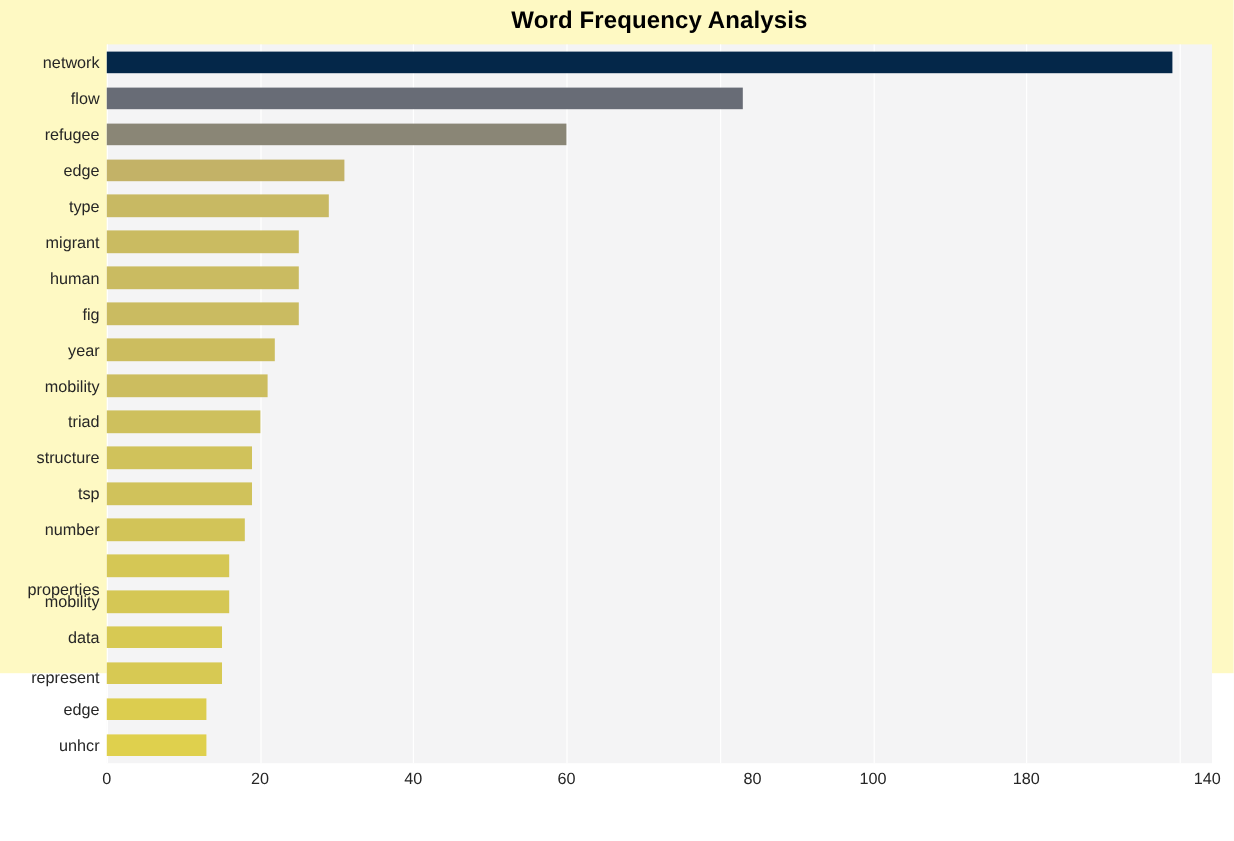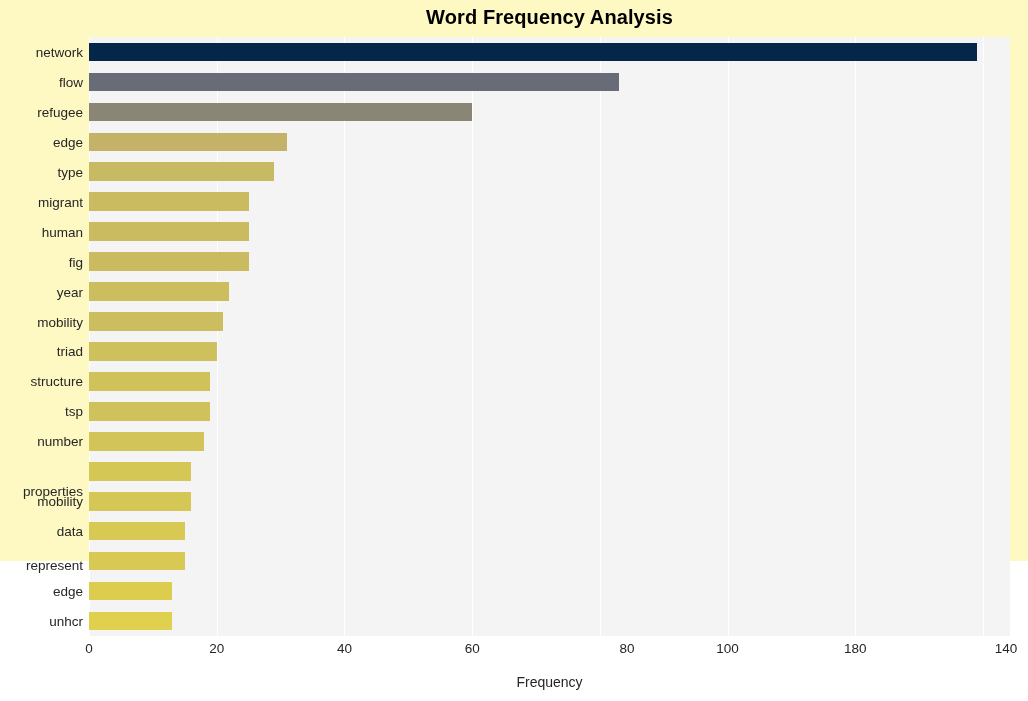--- a/index.html
+++ b/index.html
@@ -229,14 +229,13 @@
       <div class="x-tick-label" style="left: 89px;">0</div>
       <div class="x-tick-label" style="left: 216.714px;">20</div>
       <div class="x-tick-label" style="left: 344.429px;">40</div>
       <div class="x-tick-label" style="left: 472.143px;">60</div>
       <div class="x-tick-label" style="left: 595px; margin-left: 32px;">80</div>
       <div class="x-tick-label" style="left: 727.571px;">100</div>
       <div class="x-tick-label" style="left: 855.286px;">180</div>
       <div class="x-tick-label" style="left: 1006px;">140</div>
     </div>
 
-  <div id="x-axis-title">Frequency</div>
 </div>
 
 </body></html>

